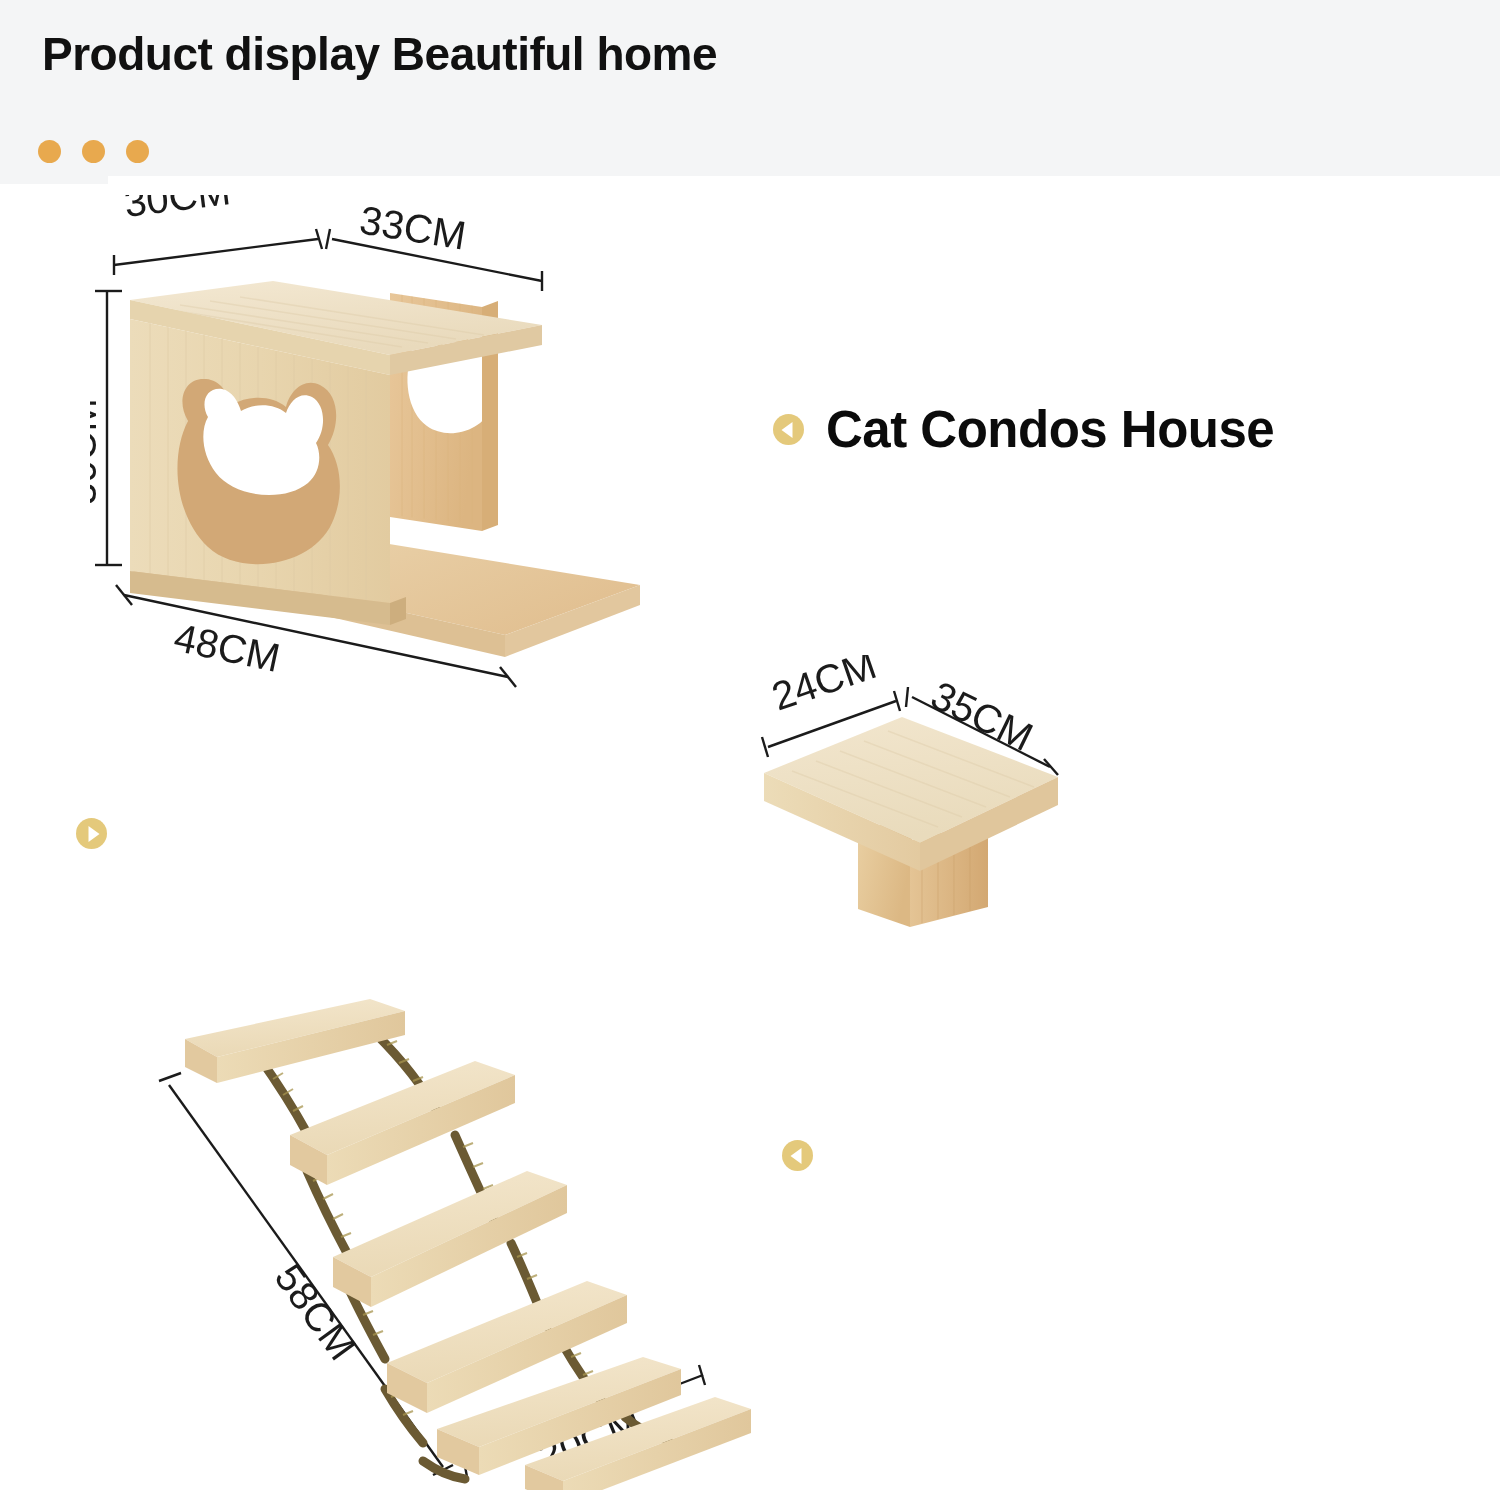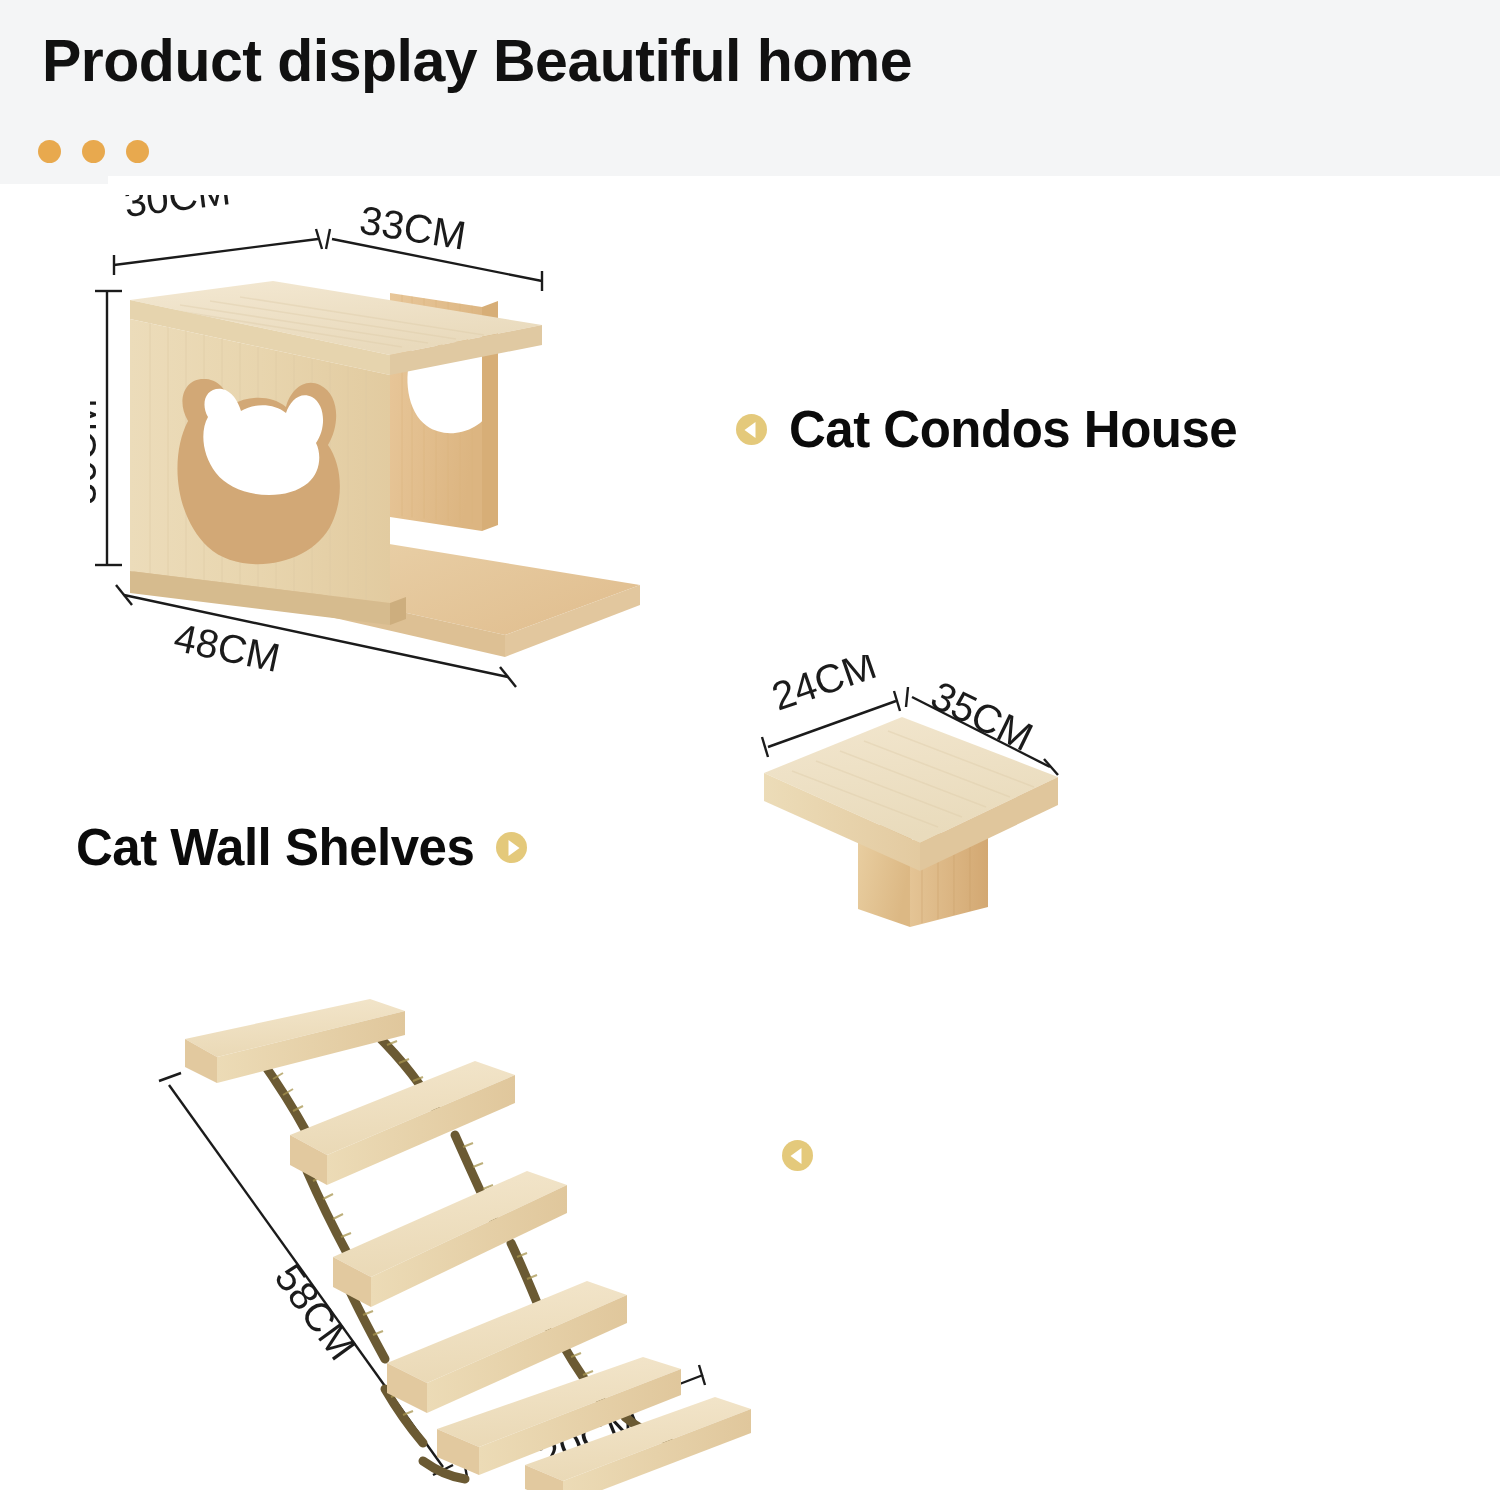--- a/index.html
+++ b/index.html
@@ -26,21 +26,21 @@
   #header-band::after {
     content: "";
     position: absolute;
     left: 0; bottom: -8px;
     width: 108px; height: 8px;
     background: #f4f5f6;
   }
   #page-title {
     position: absolute;
     left: 42px; top: 28px;
-    font-size: 59px;
+    font-size: 46px;
     font-weight: bold;
     letter-spacing: -0.5px;
     color: #111111;
     white-space: nowrap;
     line-height: 1.15;
   }
   #header-dots {
     position: absolute;
     left: 38px; top: 140px;
     display: flex;
@@ -83,21 +83,21 @@
   }
   .marker.left::before {
     border-right: 11px solid #ffffff;
     margin-left: -2px;
   }
   .marker.right::before {
     border-left: 11px solid #ffffff;
     margin-left: 2px;
   }
 
-  #label-condos  { left: 736px; top: 400px; text-align: center; }
+  #label-condos  { left: 773px; top: 400px; text-align: center; }
   #label-shelves { left: 76px;  top: 818px; }
   #label-ladder  { left: 782px; top: 1140px; }
 
   
   .art {
     position: absolute;
   }
   #art-condo  { left: 90px;  top: 195px;  width: 600px; height: 560px; }
   #art-shelf  { left: 750px; top: 655px;  width: 710px; height: 330px; }
   #art-ladder { left: 155px; top: 985px;  width: 700px; height: 505px; }
@@ -320,21 +320,20 @@
     <line x1="114" y1="86" x2="260" y2="142" stroke="#ddcba8" stroke-width="1.6"></line>
     <line x1="138" y1="76" x2="284" y2="132" stroke="#ddcba8" stroke-width="1.6"></line>
   </g>
 
   <polygon points="14,118 170,188 170,216 14,146" fill="url(#shelfEdge)"></polygon>
 
   <polygon points="170,188 308,122 308,150 170,216" fill="#e0c69c"></polygon>
 </svg>
 
 <div class="prod-label" id="label-shelves">
-  <span class="ltext">Cat Wall Shelves</span>
   <span class="marker right"></span>
 </div>
 
 <svg class="art" id="art-ladder" viewBox="0 0 700 505">
   <defs>
     <linearGradient id="stepTop" x1="0" y1="0" x2="0.2" y2="1">
       <stop offset="0" stop-color="#f3e6cc"></stop>
       <stop offset="1" stop-color="#ead9b6"></stop>
     </linearGradient>
     <linearGradient id="stepFace" x1="0" y1="0" x2="1" y2="0">

